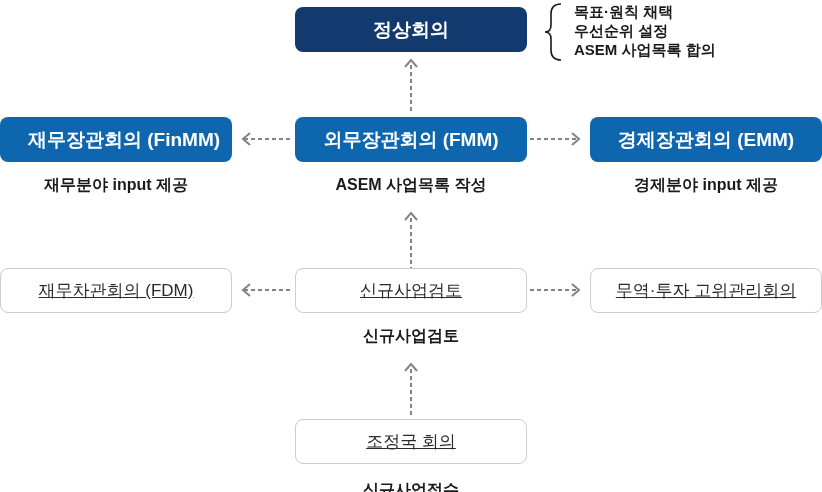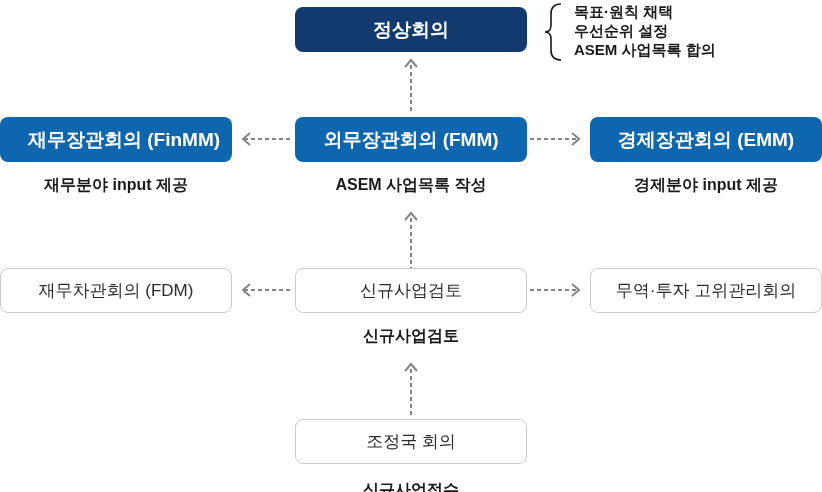--- a/index.html
+++ b/index.html
@@ -15,21 +15,21 @@
     position:relative;width:822px;height:492px;background:#ffffff;
     font-family:"Liberation Sans","DejaVu Sans",sans-serif;overflow:hidden;
   }
   .box{
     position:absolute;width:232px;height:45px;border-radius:8px;
     display:flex;align-items:center;justify-content:center;
     box-sizing:border-box;text-align:center;
   }
   .box.navy{background:var(--navy);color:#ffffff;font-weight:bold;font-size:19px;}
   .box.blue{background:var(--blue);color:#ffffff;font-weight:bold;font-size:19px;}
-  .box.plain{background:#ffffff;border:1px solid var(--border);color:var(--box-text);font-size:17px;font-weight:normal;}
+  .box.plain{background:#ffffff;border:1px solid var(--border);color:var(--box-text);font-size:17px;font-weight:normal;text-decoration:underline;}
   .caption{
     position:absolute;width:232px;text-align:center;
     font-size:16px;font-weight:bold;color:var(--ink);line-height:19px;
   }
   .bullets{
     position:absolute;left:574px;top:2px;
     font-size:15px;font-weight:bold;color:var(--ink);line-height:19px;
     white-space:nowrap;
   }
   .arrow{position:absolute;color:var(--arrow);}

